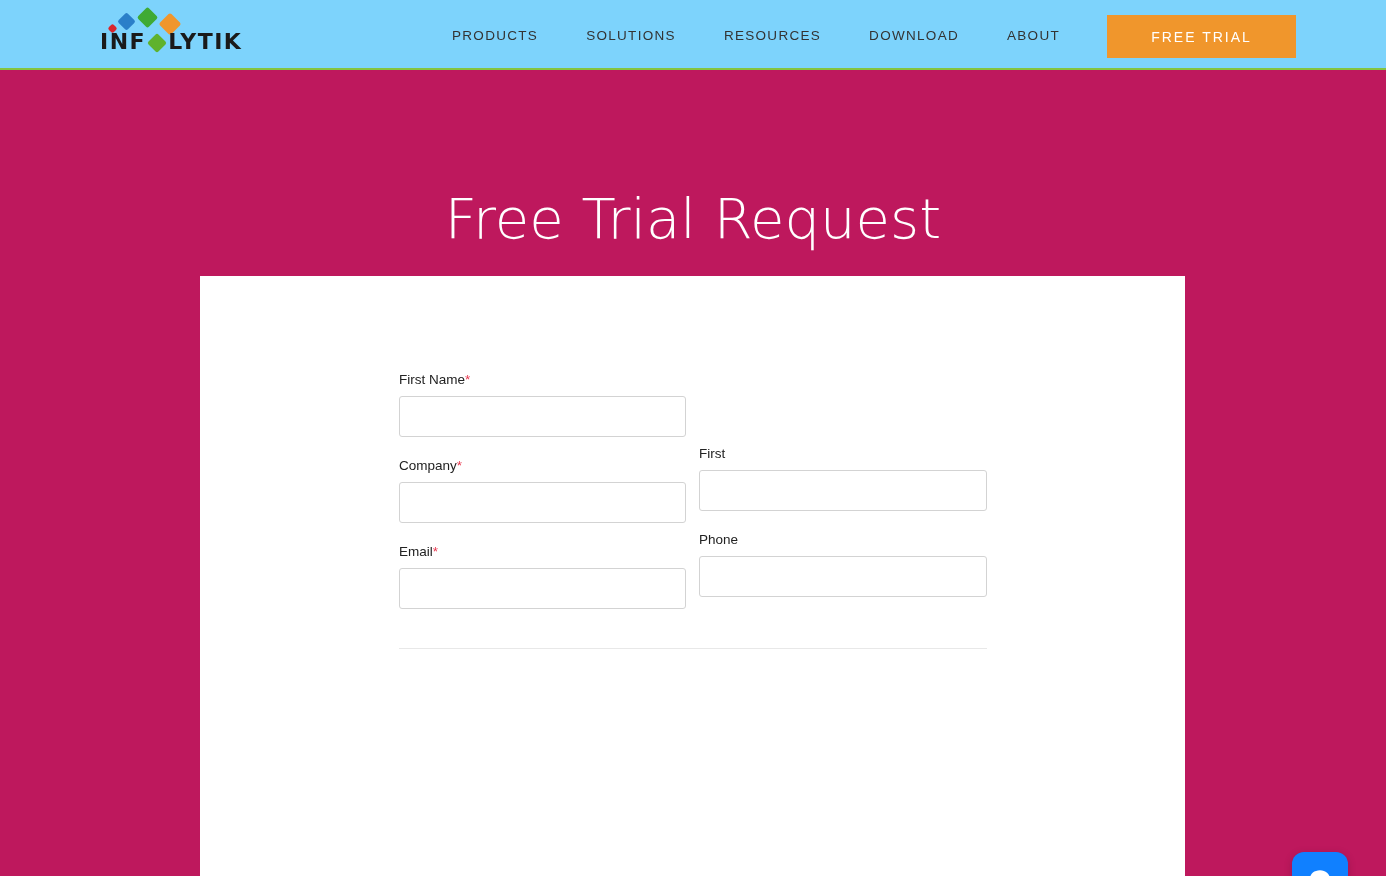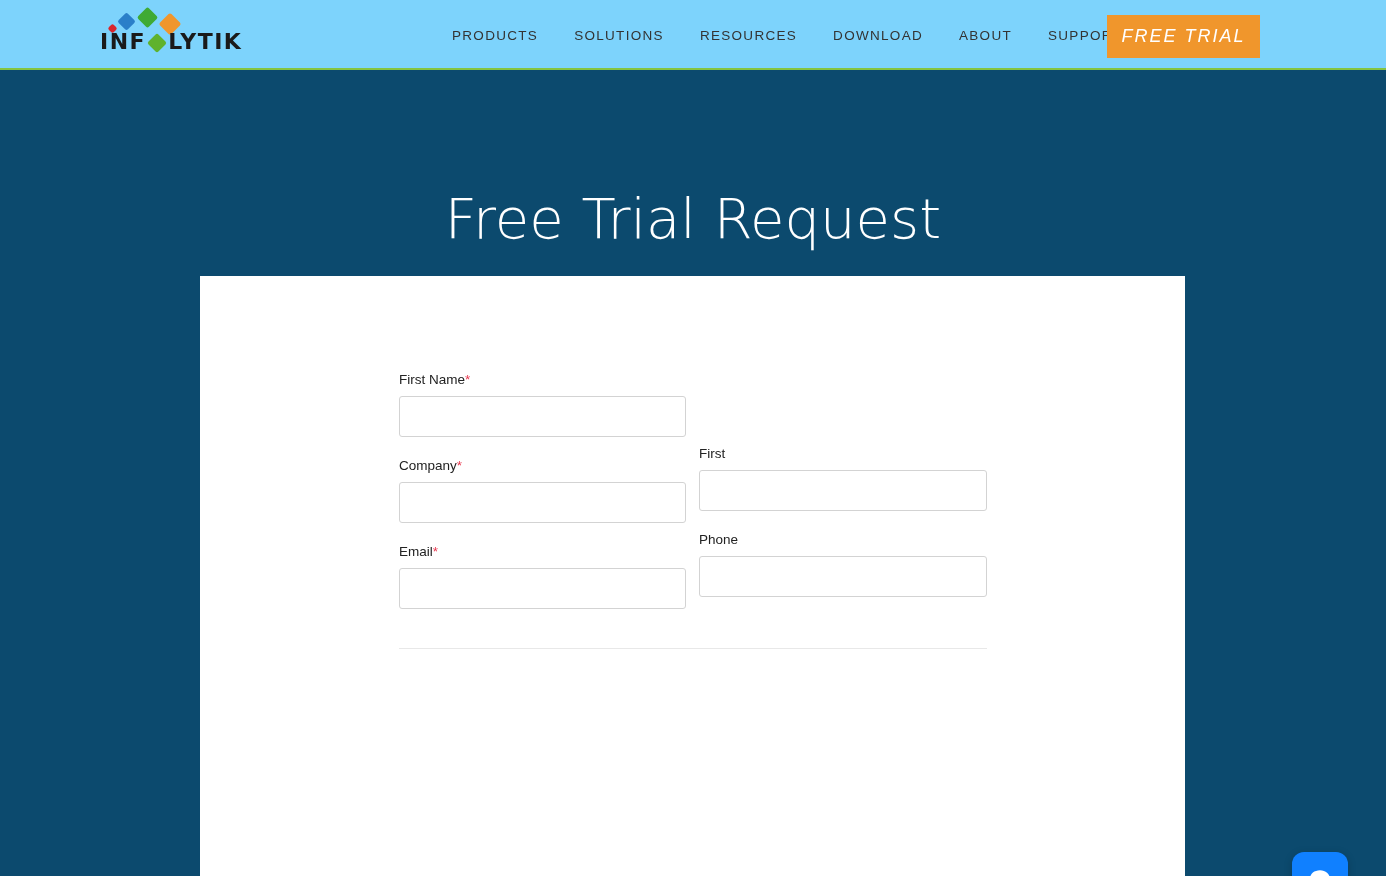--- a/index.html
+++ b/index.html
@@ -30,46 +30,45 @@
     letter-spacing: 1.5px; color: #1a1a1a;
   }
   .cube {
     position: absolute;
     border-radius: 2px;
     transform: rotate(45deg);
   }
 
   .nav {
     position: absolute; left: 452px; top: 0;
-    height: 70px; display: flex; align-items: center; gap: 0;
+    height: 70px; display: flex; align-items: center; gap: 12px;
   }
   .nav-item {
     font-size: 13.5px; letter-spacing: 1.3px;
     color: #333; text-transform: uppercase;
     margin-right: 36px; cursor: pointer; white-space: nowrap;
   }
   .nav-item:last-child { margin-right: 0; }
 
   .cta {
     position: absolute; left: 1107px; top: 15px;
-    width: 153px; height: 43px;
+    width: 189px; height: 43px;
     background: #f0962c;
     color: #ffffff;
-    font-size: 18px; letter-spacing: 2px;
+    font-size: 14px; letter-spacing: 2px;
     display: flex; align-items: center; justify-content: center;
     cursor: pointer; border: none;
     font-family: "Liberation Sans", sans-serif;
-    font-style: italic;
   }
 
   
   .hero {
     position: absolute; top: 70px; left: 0;
     width: 1386px; height: 806px;
-    background: #0c4a6e;
+    background: #be185d;
   }
   .page-title {
     position: absolute; top: 78px; left: 0; width: 1386px;
     text-align: center;
     color: #ffffff;
     font-size: 56px;
     font-weight: 300;
     font-family: "DejaVu Sans", sans-serif;
     letter-spacing: 0px;
   }

